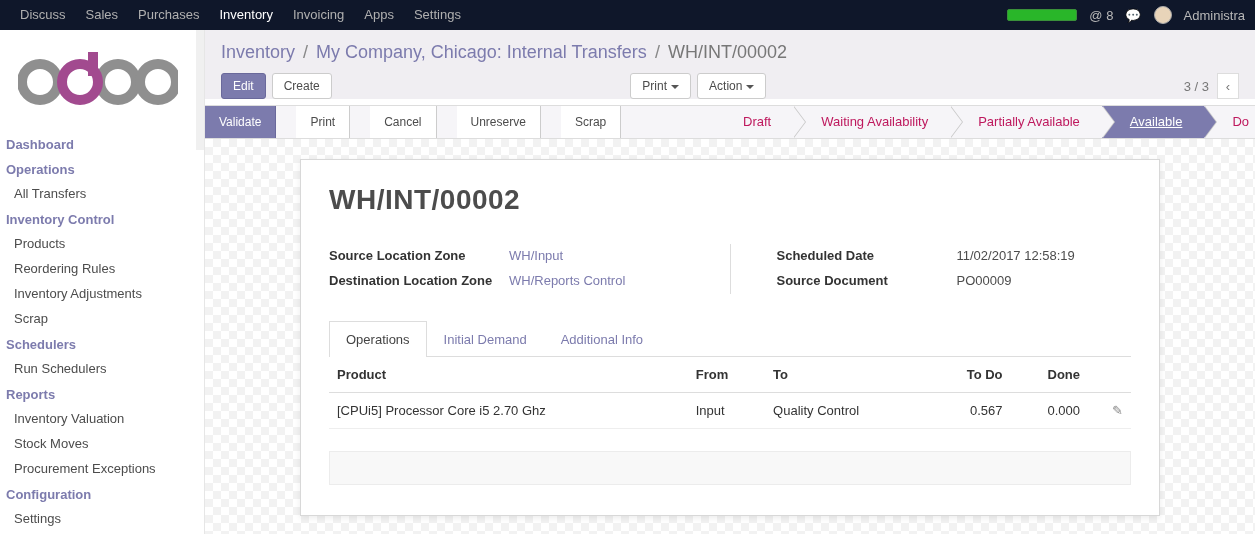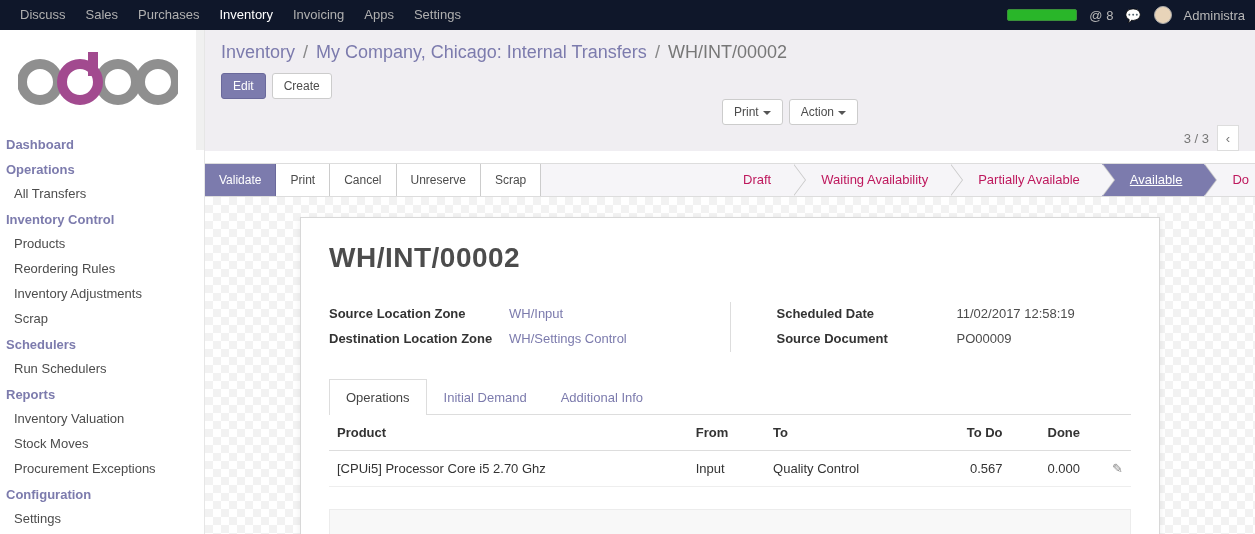--- a/index.html
+++ b/index.html
@@ -24,31 +24,31 @@
   .sidebar ul { list-style: none; }
   .sidebar li { padding: 5px 0 5px 14px; color: #4c4c4c; font-size: 13px; cursor: pointer; }
 
   .content { flex: 1; }
 
   
   .controlbar { background: #f0eef2; padding: 12px 16px 0 16px; border-bottom: 0; }
   .breadcrumb { font-size: 18px; color: #7c7bad; display: flex; align-items: center; gap: 8px; }
   .breadcrumb .sep { color: #888; }
   .breadcrumb .current { color: #777; }
-  .rowctl { display: flex; margin-top: 10px; margin-bottom: 12px; flex-direction: column; }
+  .rowctl { display: flex; align-items: center; margin-top: 10px; margin-bottom: 6px; }
   .btn { border: 1px solid #ccc; background: #fff; color: #4c4c4c; padding: 5px 11px; font-size: 12px; border-radius: 3px; cursor: pointer; }
   .btn.primary { background: #7c7bad; color: #fff; border-color: #6a699b; }
   .btn-group { display: inline-flex; gap: 6px; }
   .btn .caret { display: inline-block; margin-left: 4px; border-top: 4px solid #555; border-left: 4px solid transparent; border-right: 4px solid transparent; vertical-align: middle; }
   .pager { margin-left: auto; display: flex; align-items: center; gap: 8px; color: #777; }
   .pager .navbtn { width: 22px; height: 26px; display:flex; align-items:center; justify-content:center; border:1px solid #ddd; background:#fff; cursor:pointer; }
 
   
   .statusrow { display: flex; align-items: stretch; background: #f6f5f8; border-top: 1px solid #ddd; border-bottom: 1px solid #ddd; height: 34px; }
-  .statusrow .leftbtns { display: flex; }
+  .statusrow .leftbtns { display: flex; gap: 20px; }
   .statusrow .leftbtns .btn { border-radius: 0; border-top: 0; border-bottom: 0; border-left: 0; padding: 0 14px; line-height: 32px; }
   .statusrow .leftbtns .btn.primary { background: #7c7bad; color:#fff; }
   .statusrow .statuses { margin-left: auto; display: flex; align-items: stretch; }
   .status-step { position: relative; padding: 0 22px 0 28px; line-height: 32px; color: #be185d; background: #f6f5f8; }
   .status-step::after { content: ""; position: absolute; right: -12px; top: 0; width: 0; height: 0; border-top: 16px solid transparent; border-bottom: 16px solid transparent; border-left: 12px solid #f6f5f8; z-index: 2; }
   .status-step::before { content: ""; position: absolute; right: -13px; top: 0; width: 0; height: 0; border-top: 16px solid transparent; border-bottom: 16px solid transparent; border-left: 12px solid #c8c8c8; z-index: 1; }
   .status-step.active { background: #7c7bad; color: #fff; text-decoration: underline; }
   .status-step.active::after { border-left-color: #7c7bad; }
   .status-step.last::after, .status-step.last::before { display:none; }
   .status-step.cut { padding-right: 6px; }
@@ -197,21 +197,21 @@
         <h1>WH/INT/00002</h1>
 
         <div class="fields">
           <div class="fieldcol">
             <div class="fieldrow">
               <div class="label">Source Location Zone</div>
               <div class="val">WH/Input</div>
             </div>
             <div class="fieldrow">
               <div class="label">Destination Location Zone</div>
-              <div class="val">WH/Settings Control</div>
+              <div class="val">WH/Reports Control</div>
             </div>
           </div>
           <div class="vsep"></div>
           <div class="fieldcol">
             <div class="fieldrow">
               <div class="label">Scheduled Date</div>
               <div class="val plain">11/02/2017 12:58:19</div>
             </div>
             <div class="fieldrow">
               <div class="label">Source Document</div>

